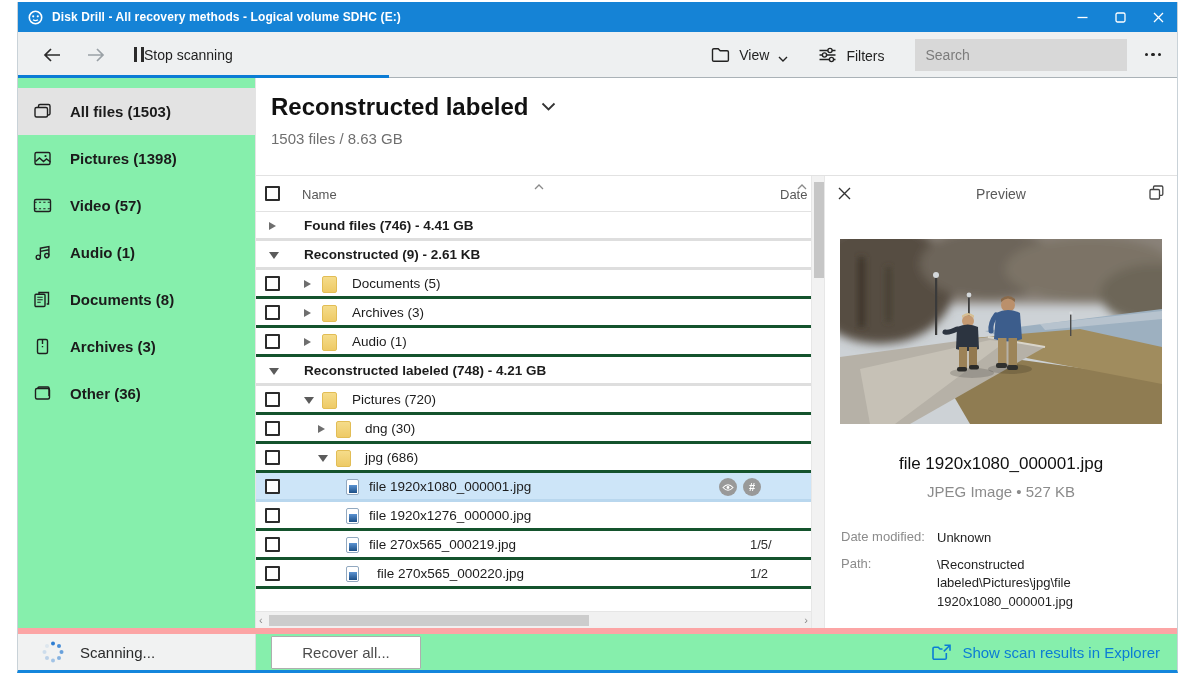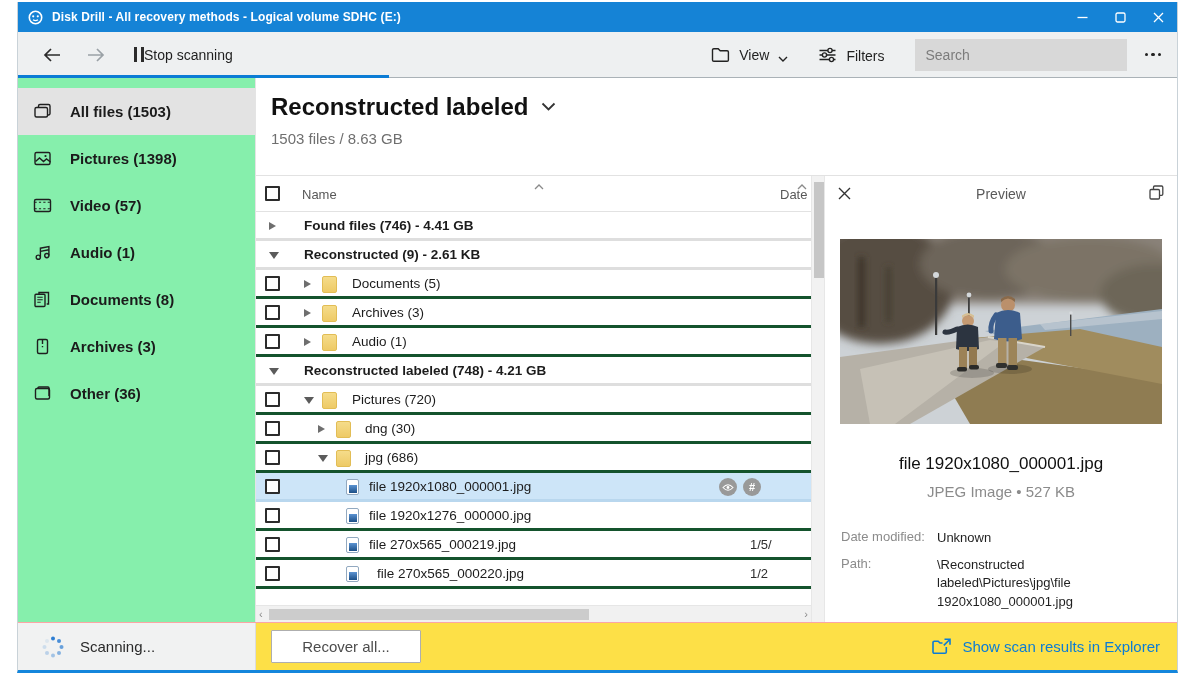--- a/index.html
+++ b/index.html
@@ -87,21 +87,21 @@
   .pv-img{ margin:27px 15px 0; height:185px; overflow:hidden; background:#cdd2d6;}
   .pv-img svg{ display:block; }
   .pv-name{ margin-top:30px; text-align:center; font-size:17px; color:#101010;}
   .pv-meta{ margin-top:9px; text-align:center; font-size:15px; color:#8b8b8b;}
   .pv-details{ margin:29px 16px 0; font-size:13px;}
   .pv-drow{ display:flex; margin-bottom:9px;}
   .pv-dlabel{ width:96px; flex-shrink:0; color:#8b8b8b;}
   .pv-dvalue{ color:#1f1f1f; line-height:1.4;}
 
   
-  .footer{ height:48px; display:flex; border-top:1px solid #fca5a5; background:#fde047; flex-shrink:0;}
+  .footer{ height:42px; display:flex; border-top:6px solid #fca5a5; background:#86efac; flex-shrink:0;}
   .ft-side{ width:238px; flex-shrink:0; background:#f1f2f2; border-right:1px solid #dcdcdc; display:flex; align-items:center; gap:15px; padding-left:23px; font-size:15px; color:#2a2a2a;}
   .spinner{ width:24px; height:24px; animation:spin 1.1s linear infinite;}
   @keyframes spin{ to{ transform:rotate(360deg);} }
   .ft-main{ flex:1; display:flex; align-items:center; padding-left:15px;}
   .recover-btn{ width:150px; height:33px; background:#fff; border:1px solid #aeaeae; border-radius:1px; font-size:15px; color:#4c4c4c; font-family:inherit;}
   .ft-link{ margin-left:auto; display:flex; align-items:center; gap:10px; padding-right:17px; font-size:15px; color:#0b7cd5; cursor:pointer;}
 </style>
 </head>
 <body>
 

